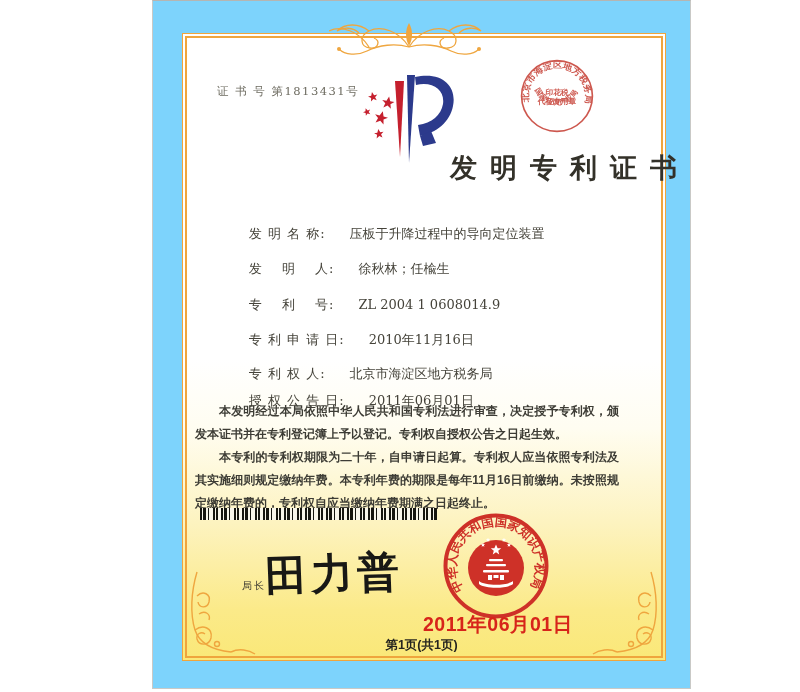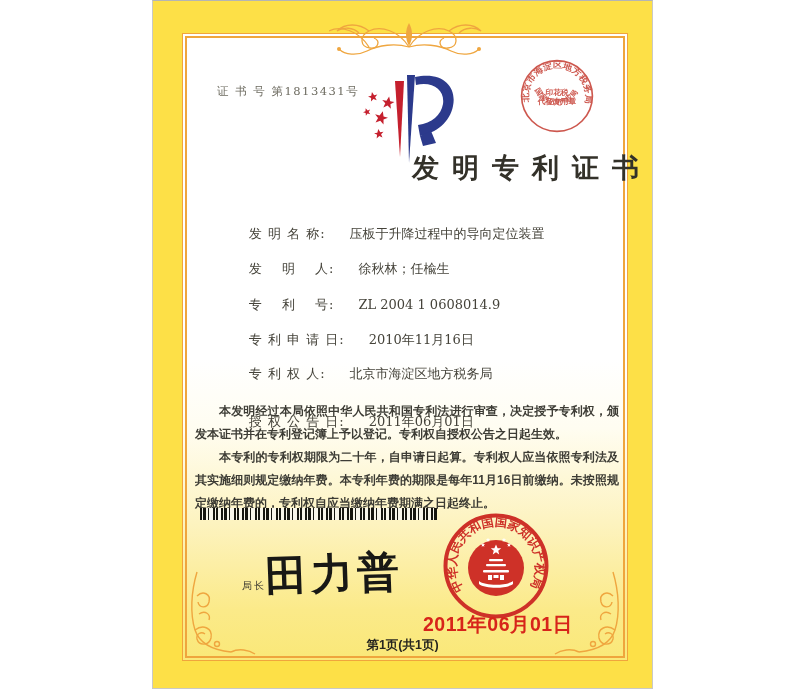--- a/index.html
+++ b/index.html
@@ -1,20 +1,20 @@
 <!DOCTYPE html>
 <html><head>
 <meta charset="utf-8">
 <style>
   html,body{margin:0;padding:0;background:#ffffff;width:800px;height:692px;overflow:hidden;
     font-family:"Liberation Sans",sans-serif;}
   .stage{position:relative;width:800px;height:692px;background:#fff;}
   
-  .paper{position:absolute;left:152px;top:0;width:499px;height:687px;background:#fde047;
-    border:1px solid #c9c9c6;border-top-color:#b5b5b2;}
+  .paper{position:absolute;left:152px;top:0;width:499px;height:687px;background:#7dd3fc;
+    border:1px solid #c9c9c6;border-top-color:#b5b5b2;padding-left:38px;}
   
   .frame{position:absolute;left:29px;top:32px;right:24px;bottom:27px;border:1px solid #f0a53c;
     background:linear-gradient(180deg,#ffffff 0%,#ffffff 52%,#fffdf1 63%,#fdf3c0 78%,#fbea89 92%,#fae878 100%);}
   .frame::before{content:"";position:absolute;inset:2px;border:2px solid #efa53d;pointer-events:none;}
   .orn{position:absolute;}
   .cert-no{position:absolute;left:64px;top:83px;font-family:"DejaVu Serif","Liberation Serif",serif;
     font-size:11.5px;color:#6d6b60;letter-spacing:1.5px;}
   .logo{position:absolute;left:204px;top:72px;}
   .tax-seal{position:absolute;left:365px;top:56px;opacity:.92;}
   .title{position:absolute;left:0;right:0;top:149px;text-align:right;
@@ -130,21 +130,21 @@
     </div>
     <div class="field" style="top:280px">
       <span class="lb">专　 利　 号:</span><span class="val">ZL 2004 1 0608014.9</span>
     </div>
     <div class="field" style="top:315px">
       <span class="lb">专 利 申 请 日:</span><span class="val">2010年11月16日</span>
     </div>
     <div class="field" style="top:349px">
       <span class="lb">专 利 权 人:</span><span class="val">北京市海淀区地方税务局</span>
     </div>
-    <div class="field" style="top:397px">
+    <div class="field" style="top:376px">
       <span class="lb">授 权 公 告 日:</span><span class="val">2011年06月01日</span>
     </div>
 
     <div class="paras">
       <p>本发明经过本局依照中华人民共和国专利法进行审查，决定授予专利权，颁发本证书并在专利登记簿上予以登记。专利权自授权公告之日起生效。</p>
       <p>本专利的专利权期限为二十年，自申请日起算。专利权人应当依照专利法及其实施细则规定缴纳年费。本专利年费的期限是每年11月16日前缴纳。未按照规定缴纳年费的，专利权自应当缴纳年费期满之日起终止。</p>
     </div>
 
     <div class="barcode"></div>
 

